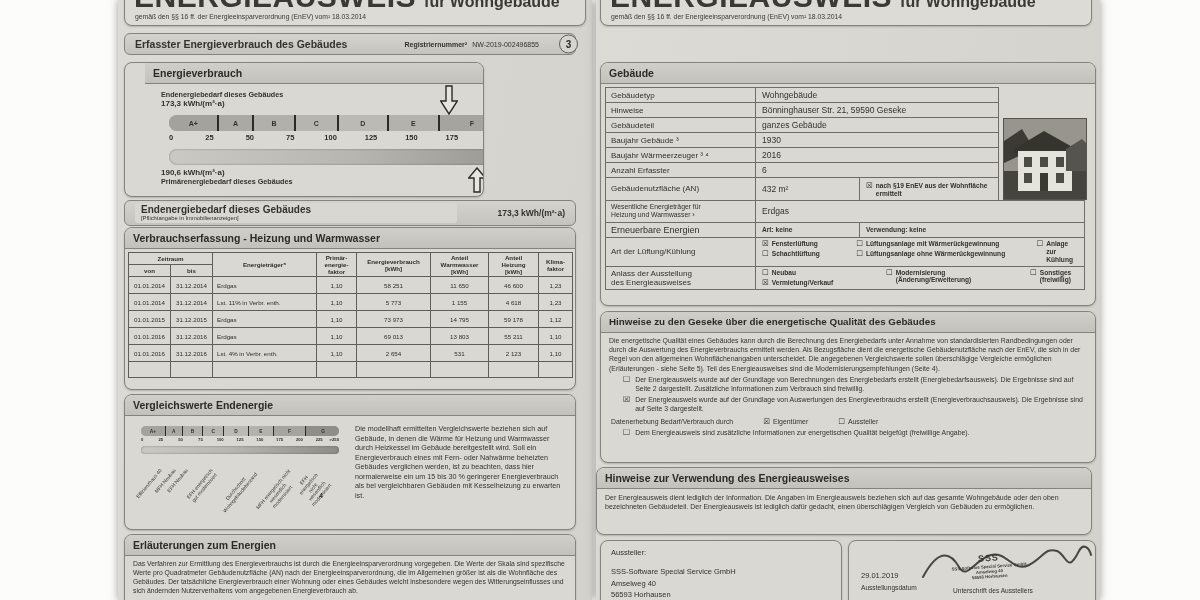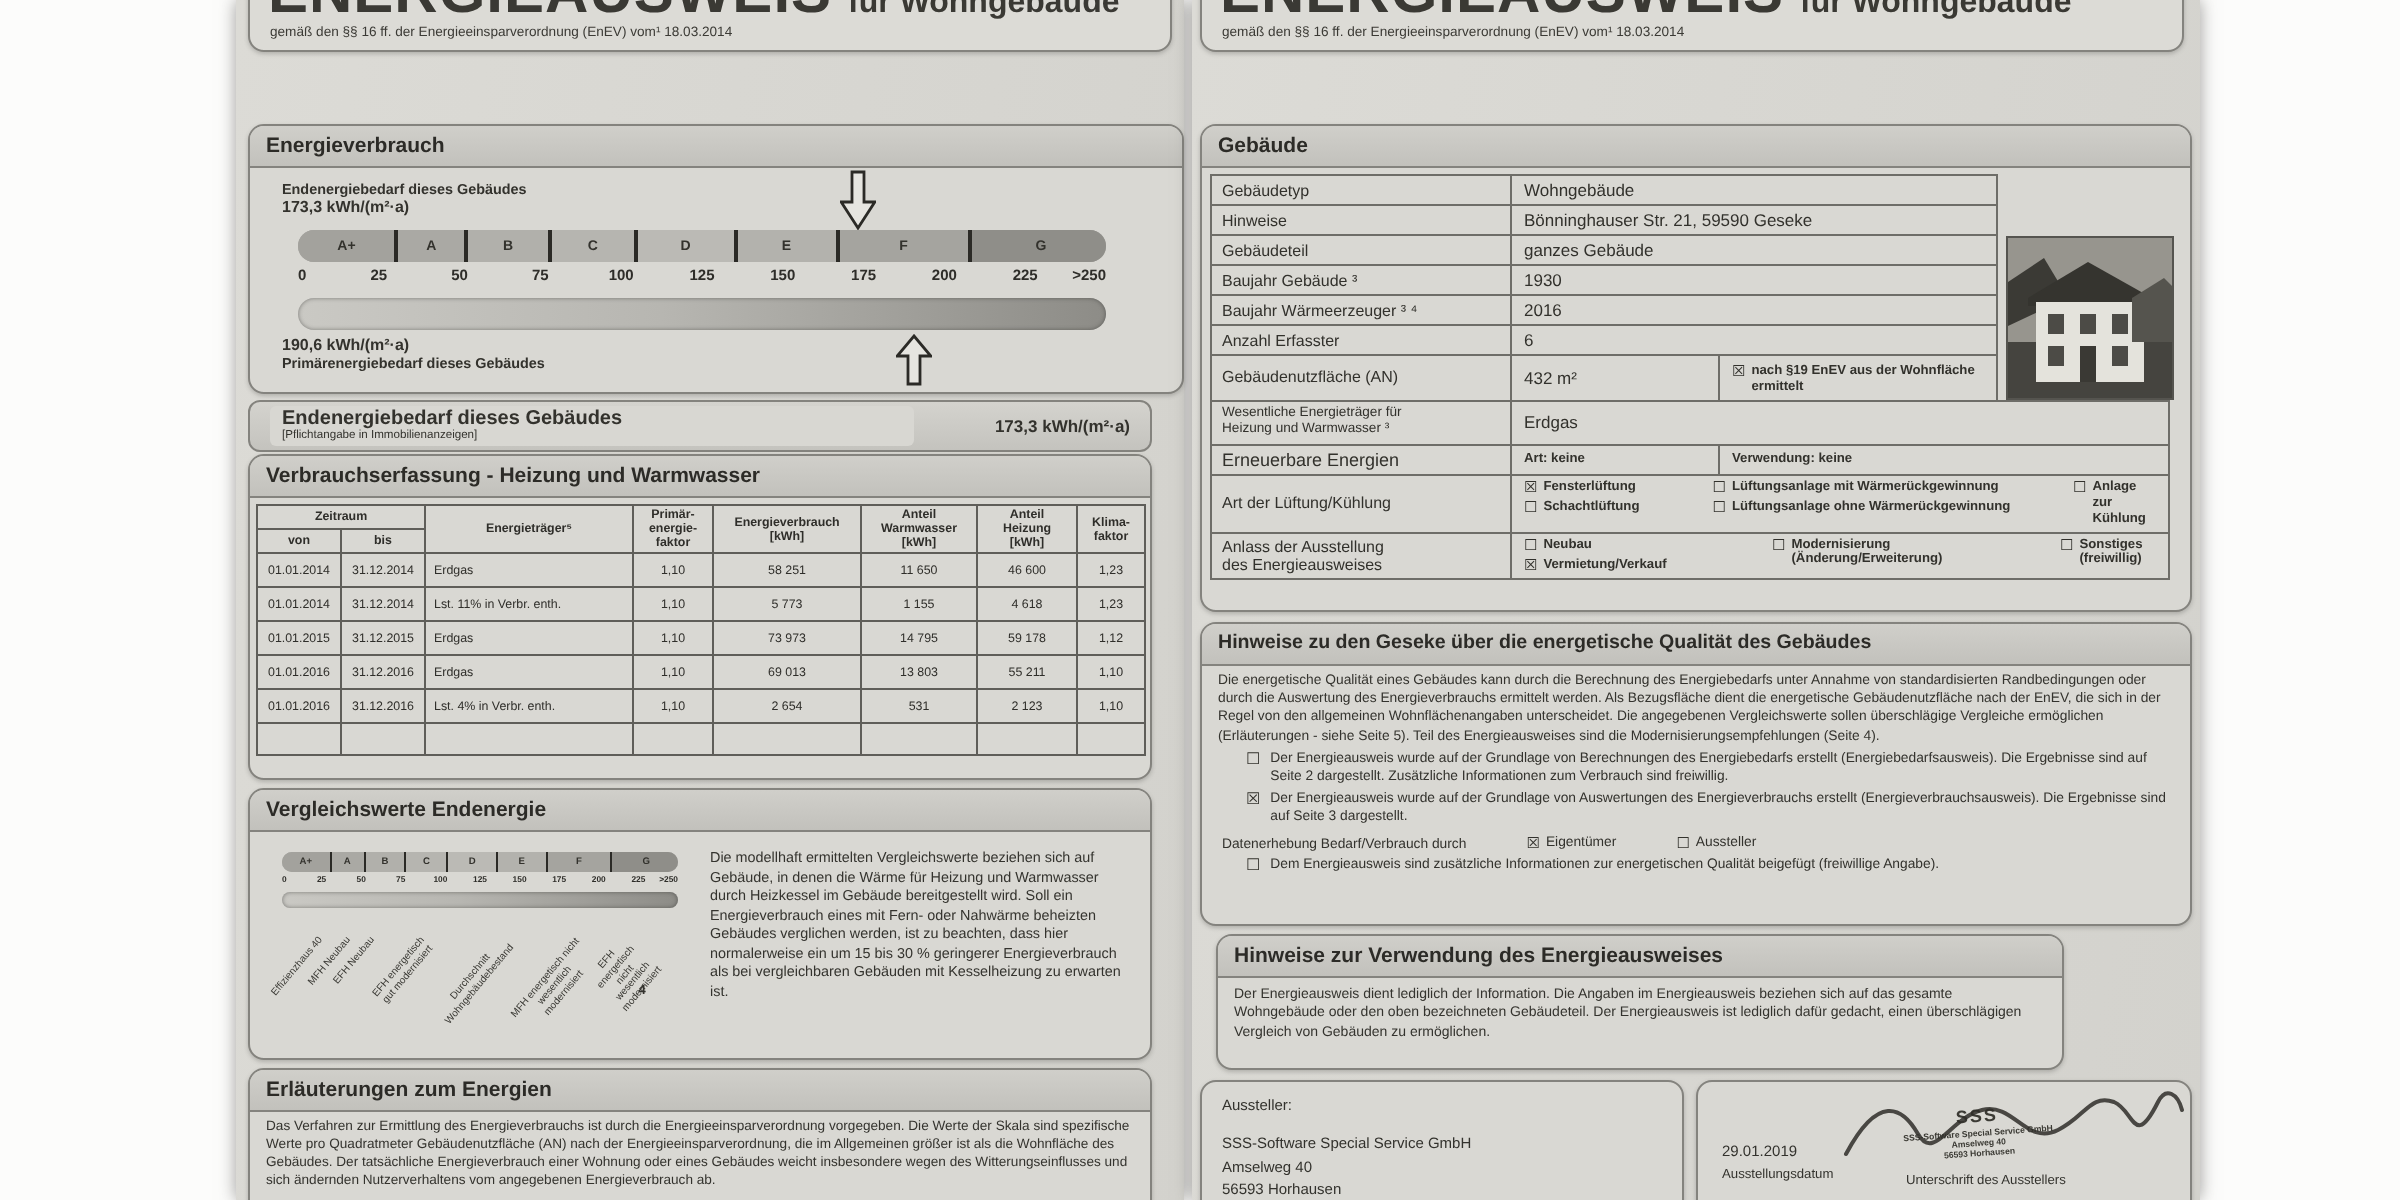--- a/index.html
+++ b/index.html
@@ -92,22 +92,30 @@
 
 <div class="page" id="pl">
 
   <div class="box titlebox abs" style="left:6px;top:-42px;width:462px;height:68px;"></div>
   <div class="big-title" style="left:16px;top:-18px;">
     <span class="t1">ENERGIEAUSWEIS</span>
     <span class="t2">für Wohngebäude</span>
   </div>
   <div class="subtitle" style="left:17px;top:13px;">gemäß den §§ 16 ff. der Energieeinsparverordnung (EnEV) vom¹ 18.03.2014</div>
 
-
-  <div class="box" style="left:6px;top:62px;width:468px;height:135px;">
+  <div class="hbar" style="left:6px;top:33px;width:452px;">
+    <span class="barlabel">Erfasster Energieverbrauch des Gebäudes</span>
+    <span class="reg">
+      <span class="reg-l">Registriernummer²</span>
+      <span class="reg-v">NW-2019-002496855</span>
+    </span>
+    <span class="pagenum">3</span>
+  </div>
+
+  <div class="box" style="left:6px;top:62px;width:360px;height:135px;padding-left:20px;">
     <div class="bhead">Energieverbrauch</div>
     <div class="bbody" style="height:115px;">
       <div class="lblpair abs" style="left:16px;top:6px;">
         <div class="l1">Endenergiebedarf dieses Gebäudes</div>
         <div class="l2">173,3 kWh/(m²·a)</div>
       </div>
       <div class="scale" style="left:24px;top:31px;width:404px;height:60px;">
         <svg class="arr" style="left:calc(69.3% - 9px);top:-30px;" width="18" height="30" viewBox="0 0 18 30">
           <path d="M6 1 H12 V16 H17.4 L9 29 L0.6 16 H6 Z" fill="#e6e5e0" stroke="#2b2a26" stroke-width="1.4"></path>
         </svg>
@@ -465,21 +473,21 @@
           <span class="ckbox">☐</span>
           <span class="cktext" style="font-size:6.9px;font-weight:normal;">Aussteller</span></span>
       </div>
       <div class="hitem">
         <span class="ckbox">☐</span>
         <span class="txt">Dem Energieausweis sind zusätzliche Informationen zur energetischen Qualität beigefügt (freiwillige Angabe).</span>
       </div>
     </div>
   </div>
 
-  <div class="box" style="left:12px;top:467px;width:424px;height:68px;">
+  <div class="box" style="left:0;top:467px;width:496px;height:68px;">
     <div class="bhead">Hinweise zur Verwendung des Energieausweises</div>
     <div class="para" style="padding:4px 8px;font-size:7px;">Der Energieausweis dient lediglich der Information. Die Angaben im Energieausweis beziehen sich auf das gesamte Wohngebäude oder den oben bezeichneten Gebäudeteil. Der Energieausweis ist lediglich dafür gedacht, einen überschlägigen Vergleich von Gebäuden zu ermöglichen.</div>
   </div>
 
   <div class="box" style="left:4px;top:540px;width:242px;height:72px;">
     <div class="footer-text" style="padding:6px 10px;">
       <div>Aussteller:</div>
       <div style="margin-top:8px;">SSS-Software Special Service GmbH</div>
       <div>Amselweg 40</div>
       <div>56593 Horhausen</div>

